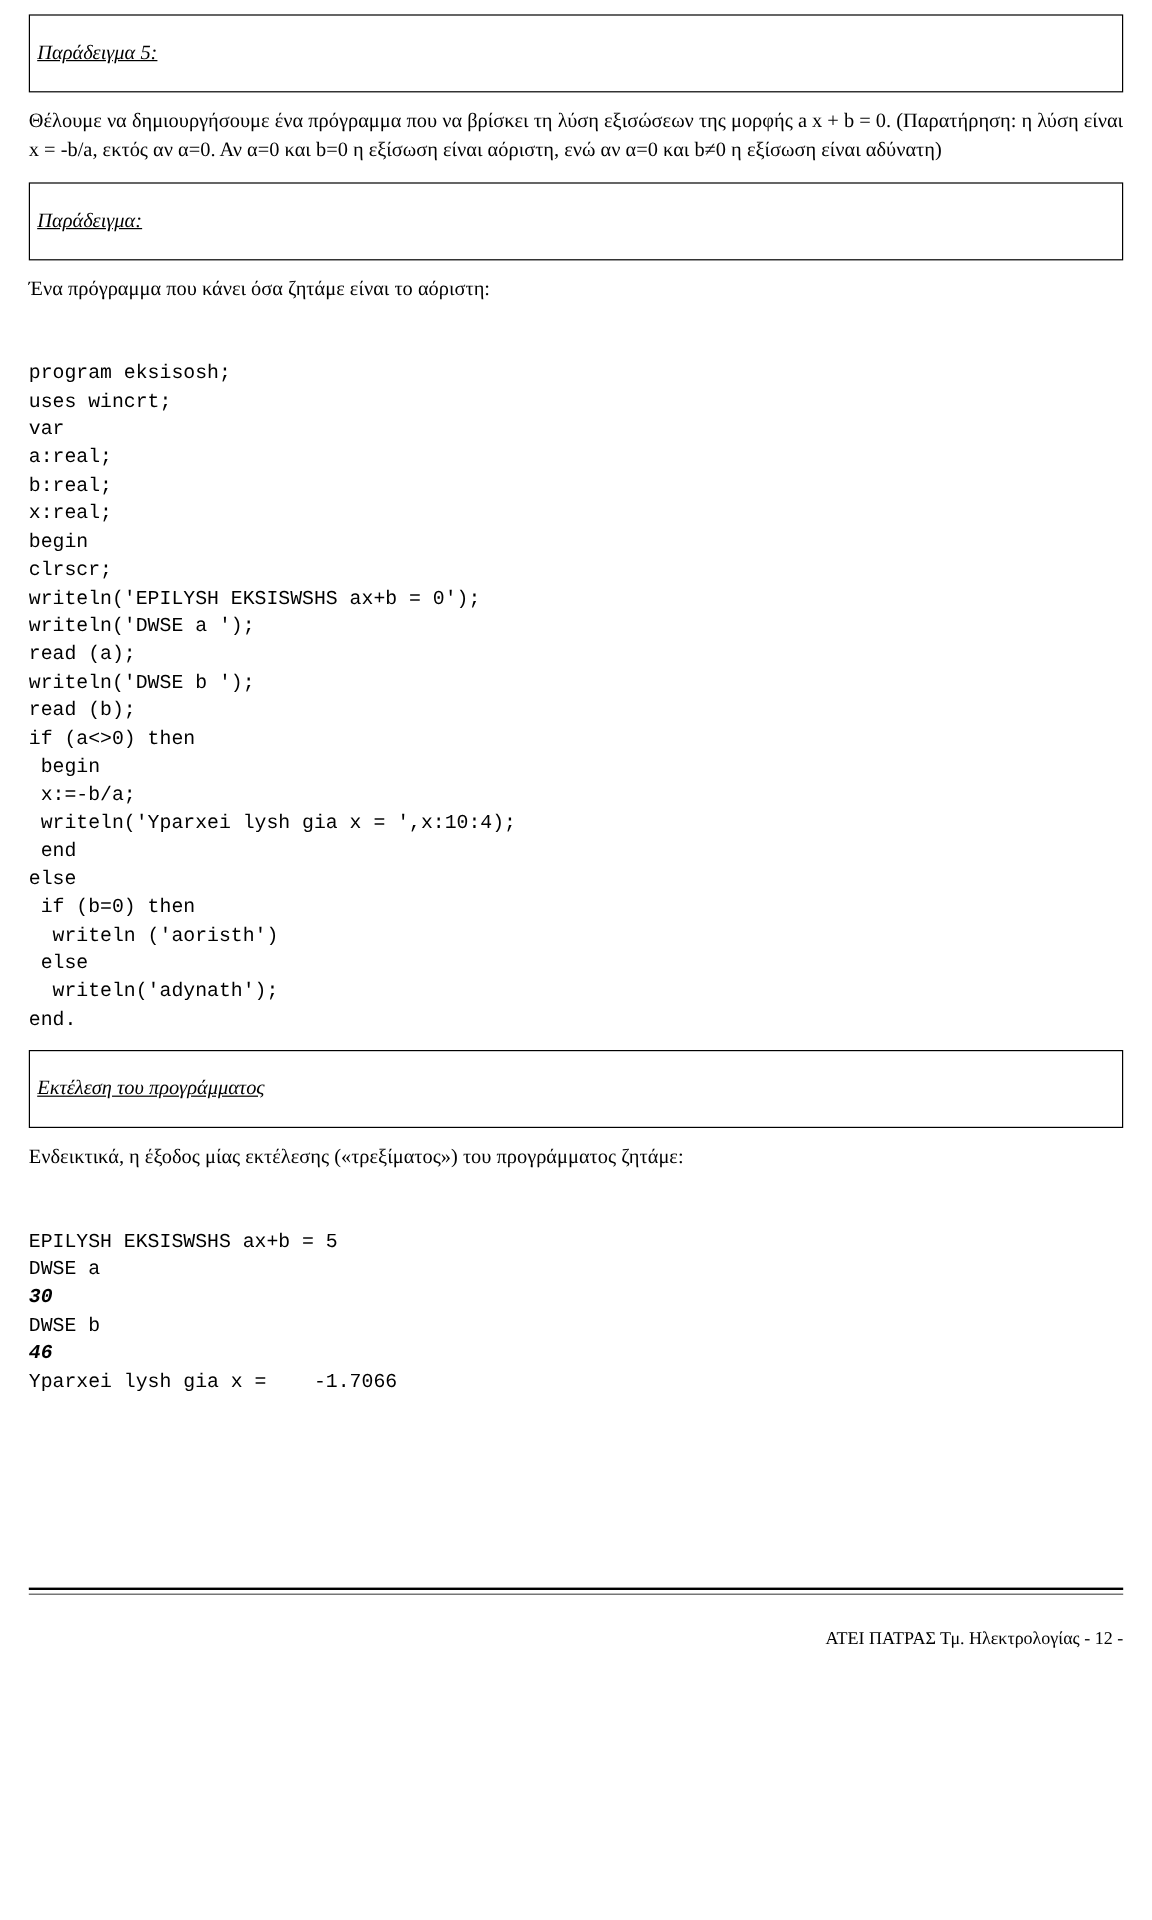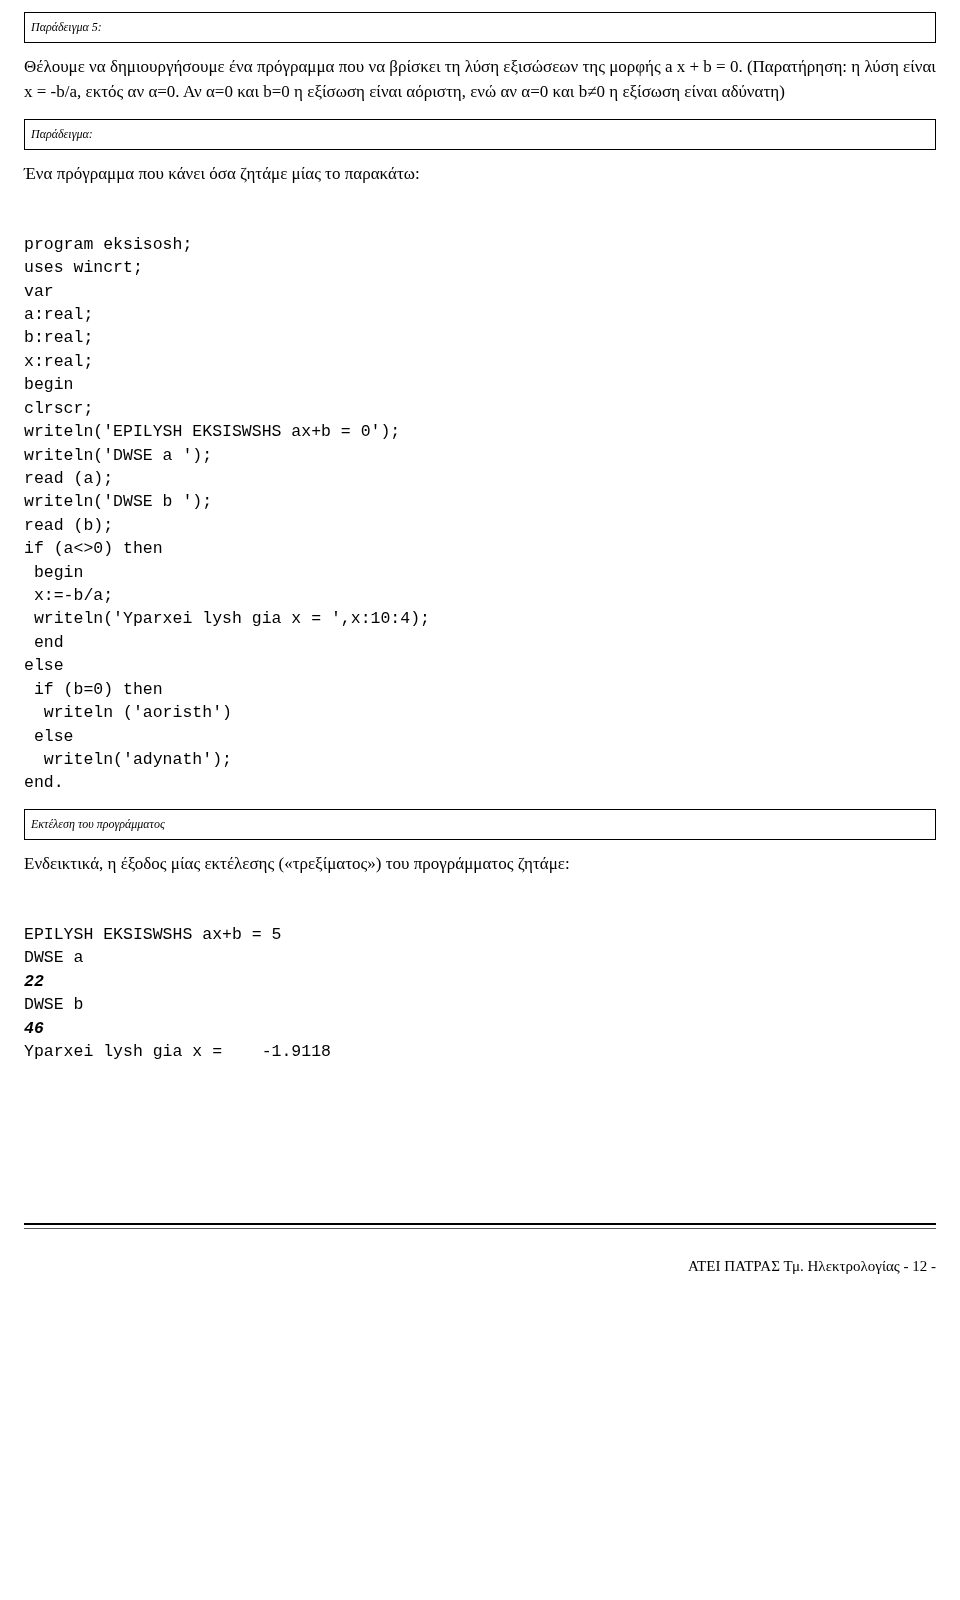--- a/index.html
+++ b/index.html
@@ -7,24 +7,25 @@
     font-family: 'Times New Roman', serif;
     background: #fff;
     width: 960px;
     padding: 12px 24px 0 24px;
     color: #000;
     font-size: 17px;
     line-height: 1.45;
   }
   .box {
     border: 1px solid #000;
-    padding: 6px 6px;
+    padding: 19px 6px;
     margin-bottom: 12px;
-    font-size: 12px;
+    font-size: 17px;
     font-style: italic;
+    text-decoration: underline;
   }
   .para {
     margin-bottom: 14px;
   }
   pre {
     font-family: 'Courier New', monospace;
     font-size: 16.5px;
     line-height: 1.42;
     white-space: pre;
     margin-bottom: 14px;
@@ -54,21 +55,21 @@
 <div class="box">
   <span>Παράδειγμα 5:</span>
 </div>
 
 <div class="para">Θέλουμε να δημιουργήσουμε ένα πρόγραμμα που να βρίσκει τη λύση εξισώσεων της μορφής  a x + b = 0.  (Παρατήρηση: η λύση είναι x = -b/a, εκτός αν α=0. Αν α=0 και b=0 η εξίσωση είναι αόριστη, ενώ αν α=0 και b≠0 η εξίσωση είναι αδύνατη)</div>
 
 <div class="box">
   <span>Παράδειγμα:</span>
 </div>
 
-<div class="para">Ένα πρόγραμμα που κάνει όσα ζητάμε μίας το παρακάτω:</div>
+<div class="para">Ένα πρόγραμμα που κάνει όσα ζητάμε είναι το αόριστη:</div>
 
 <pre>program eksisosh;
 uses wincrt;
 var
 a:real;
 b:real;
 x:real;
 begin
 clrscr;
 writeln('EPILYSH EKSISWSHS ax+b = 0');
@@ -89,20 +90,20 @@
 end.</pre>
 
 <div class="box">
   <span>Εκτέλεση του προγράμματος</span>
 </div>
 
 <div class="para">Ενδεικτικά,  η έξοδος μίας εκτέλεσης («τρεξίματος») του προγράμματος ζητάμε:</div>
 
 <pre><span>EPILYSH EKSISWSHS ax+b = 5</span>
 <span>DWSE a</span>
-<span class="bold-inline">22</span>
+<span class="bold-inline">30</span>
 <span>DWSE b</span>
 <span class="bold-inline">46</span>
-<span>Yparxei lysh gia x =    -1.9118</span></pre>
+<span>Yparxei lysh gia x =    -1.7066</span></pre>
 
 <div class="footer-line"></div>
 <div class="footer-line2"></div>
 <div class="footer-text">ΑΤΕΙ ΠΑΤΡΑΣ Τμ. Ηλεκτρολογίας - 12 -</div>
 
 </body></html>

